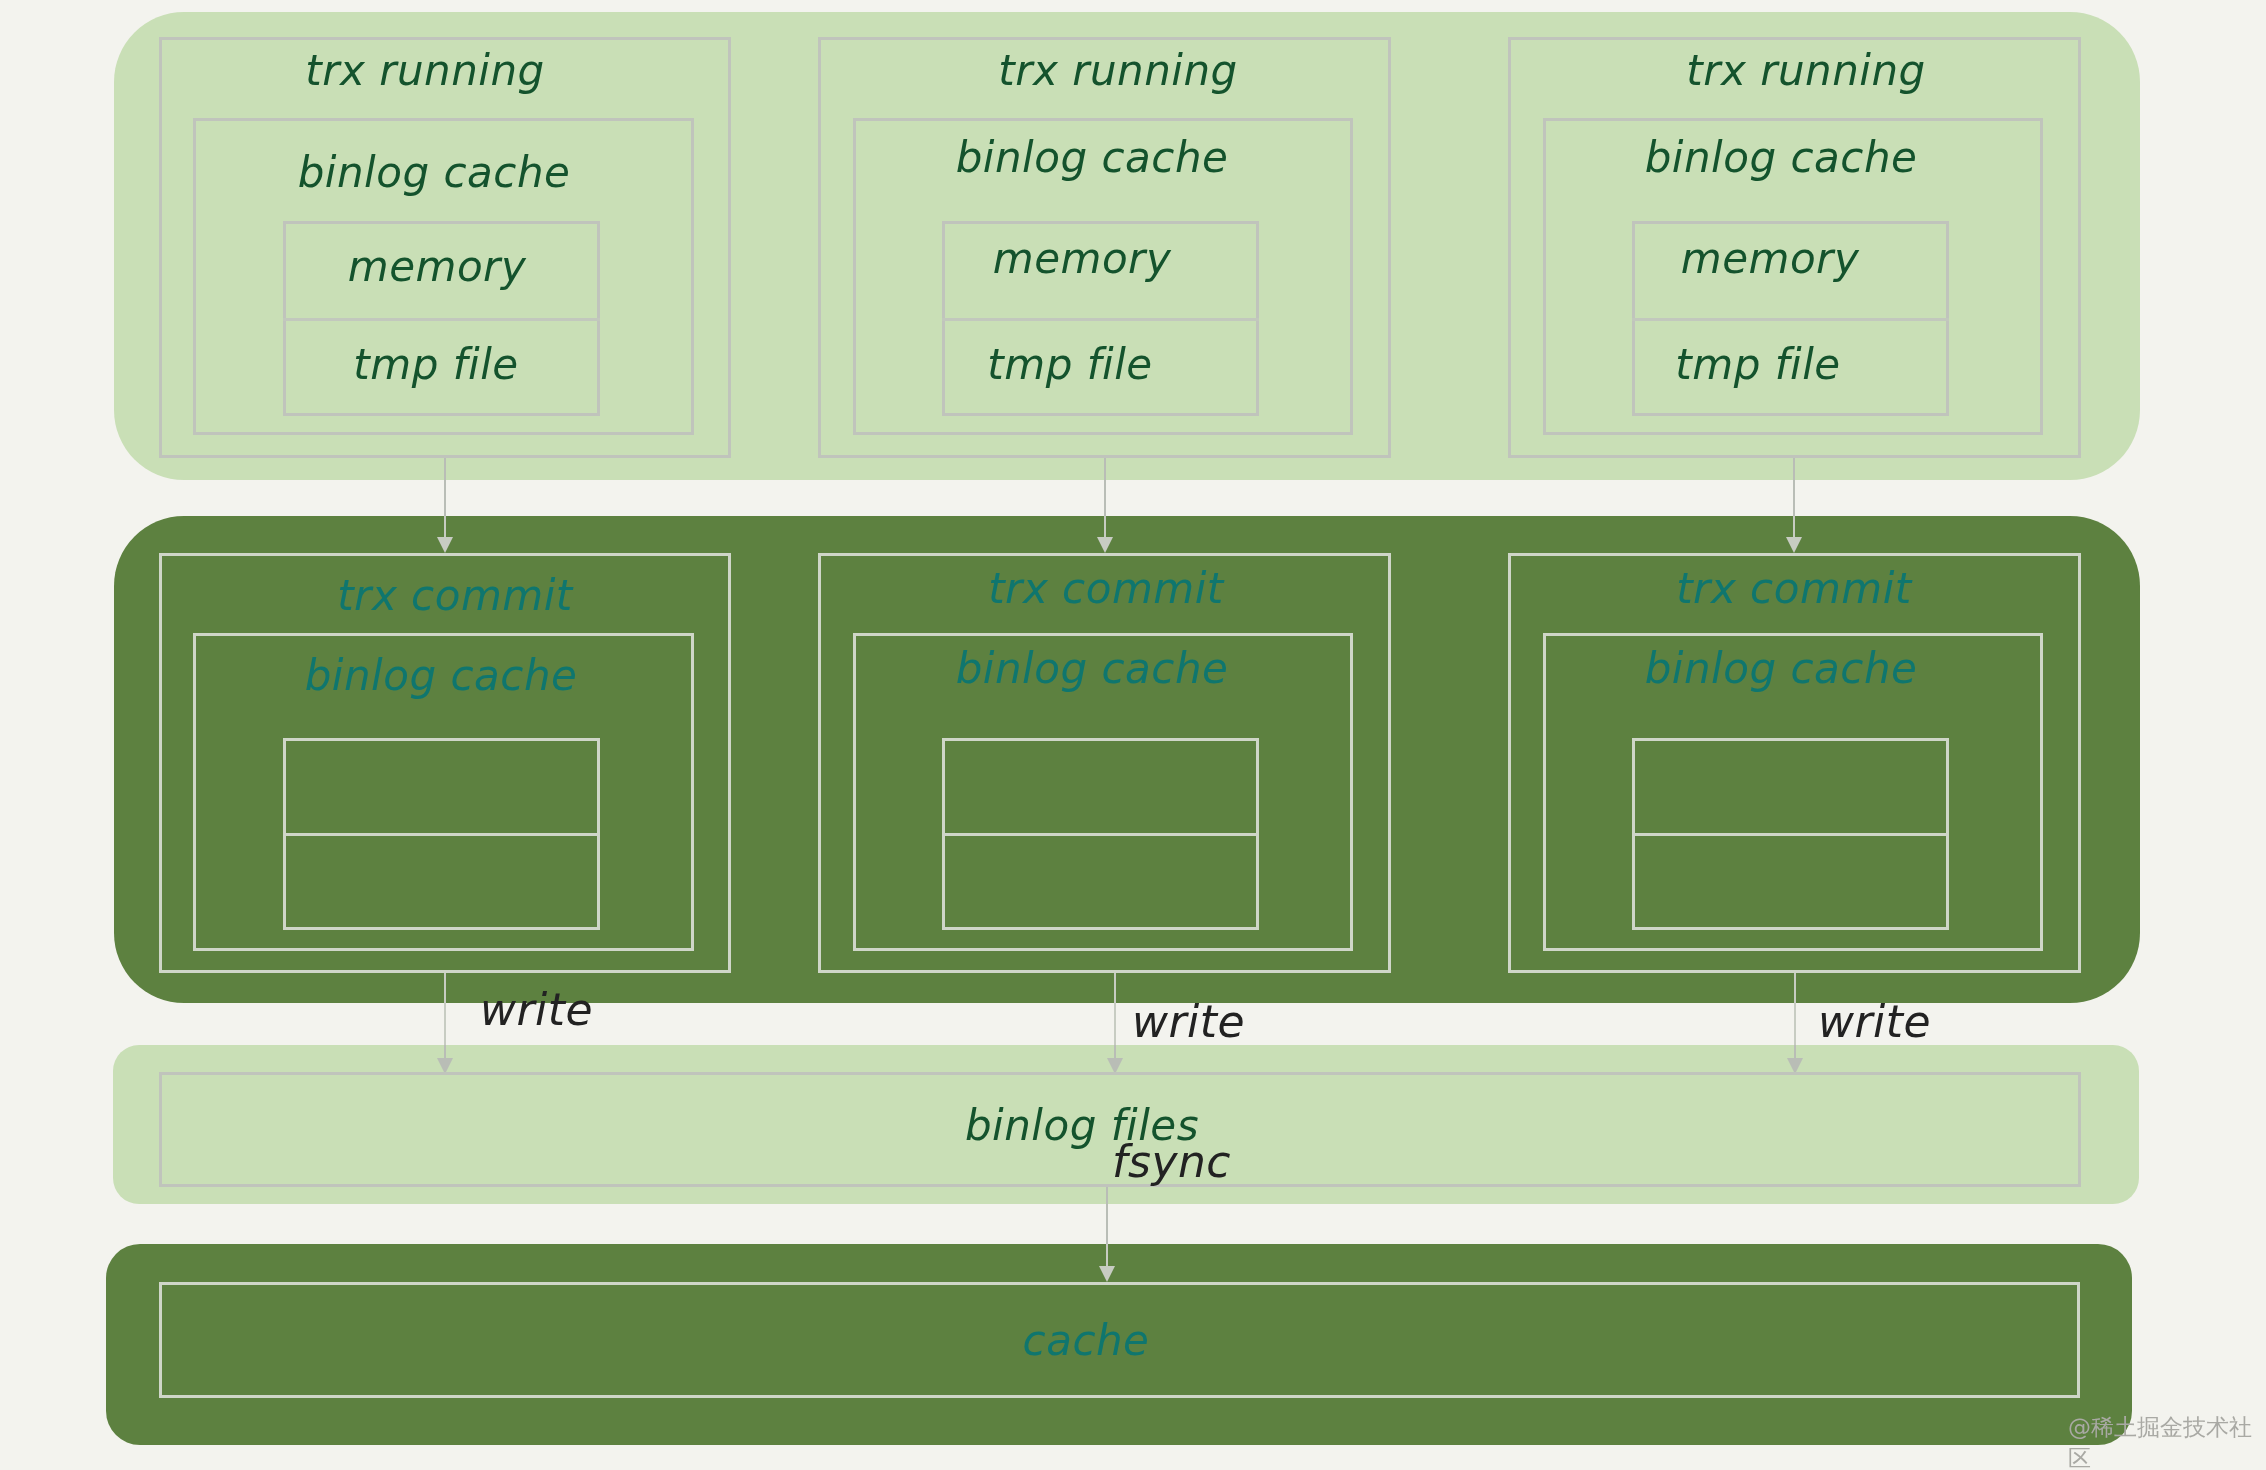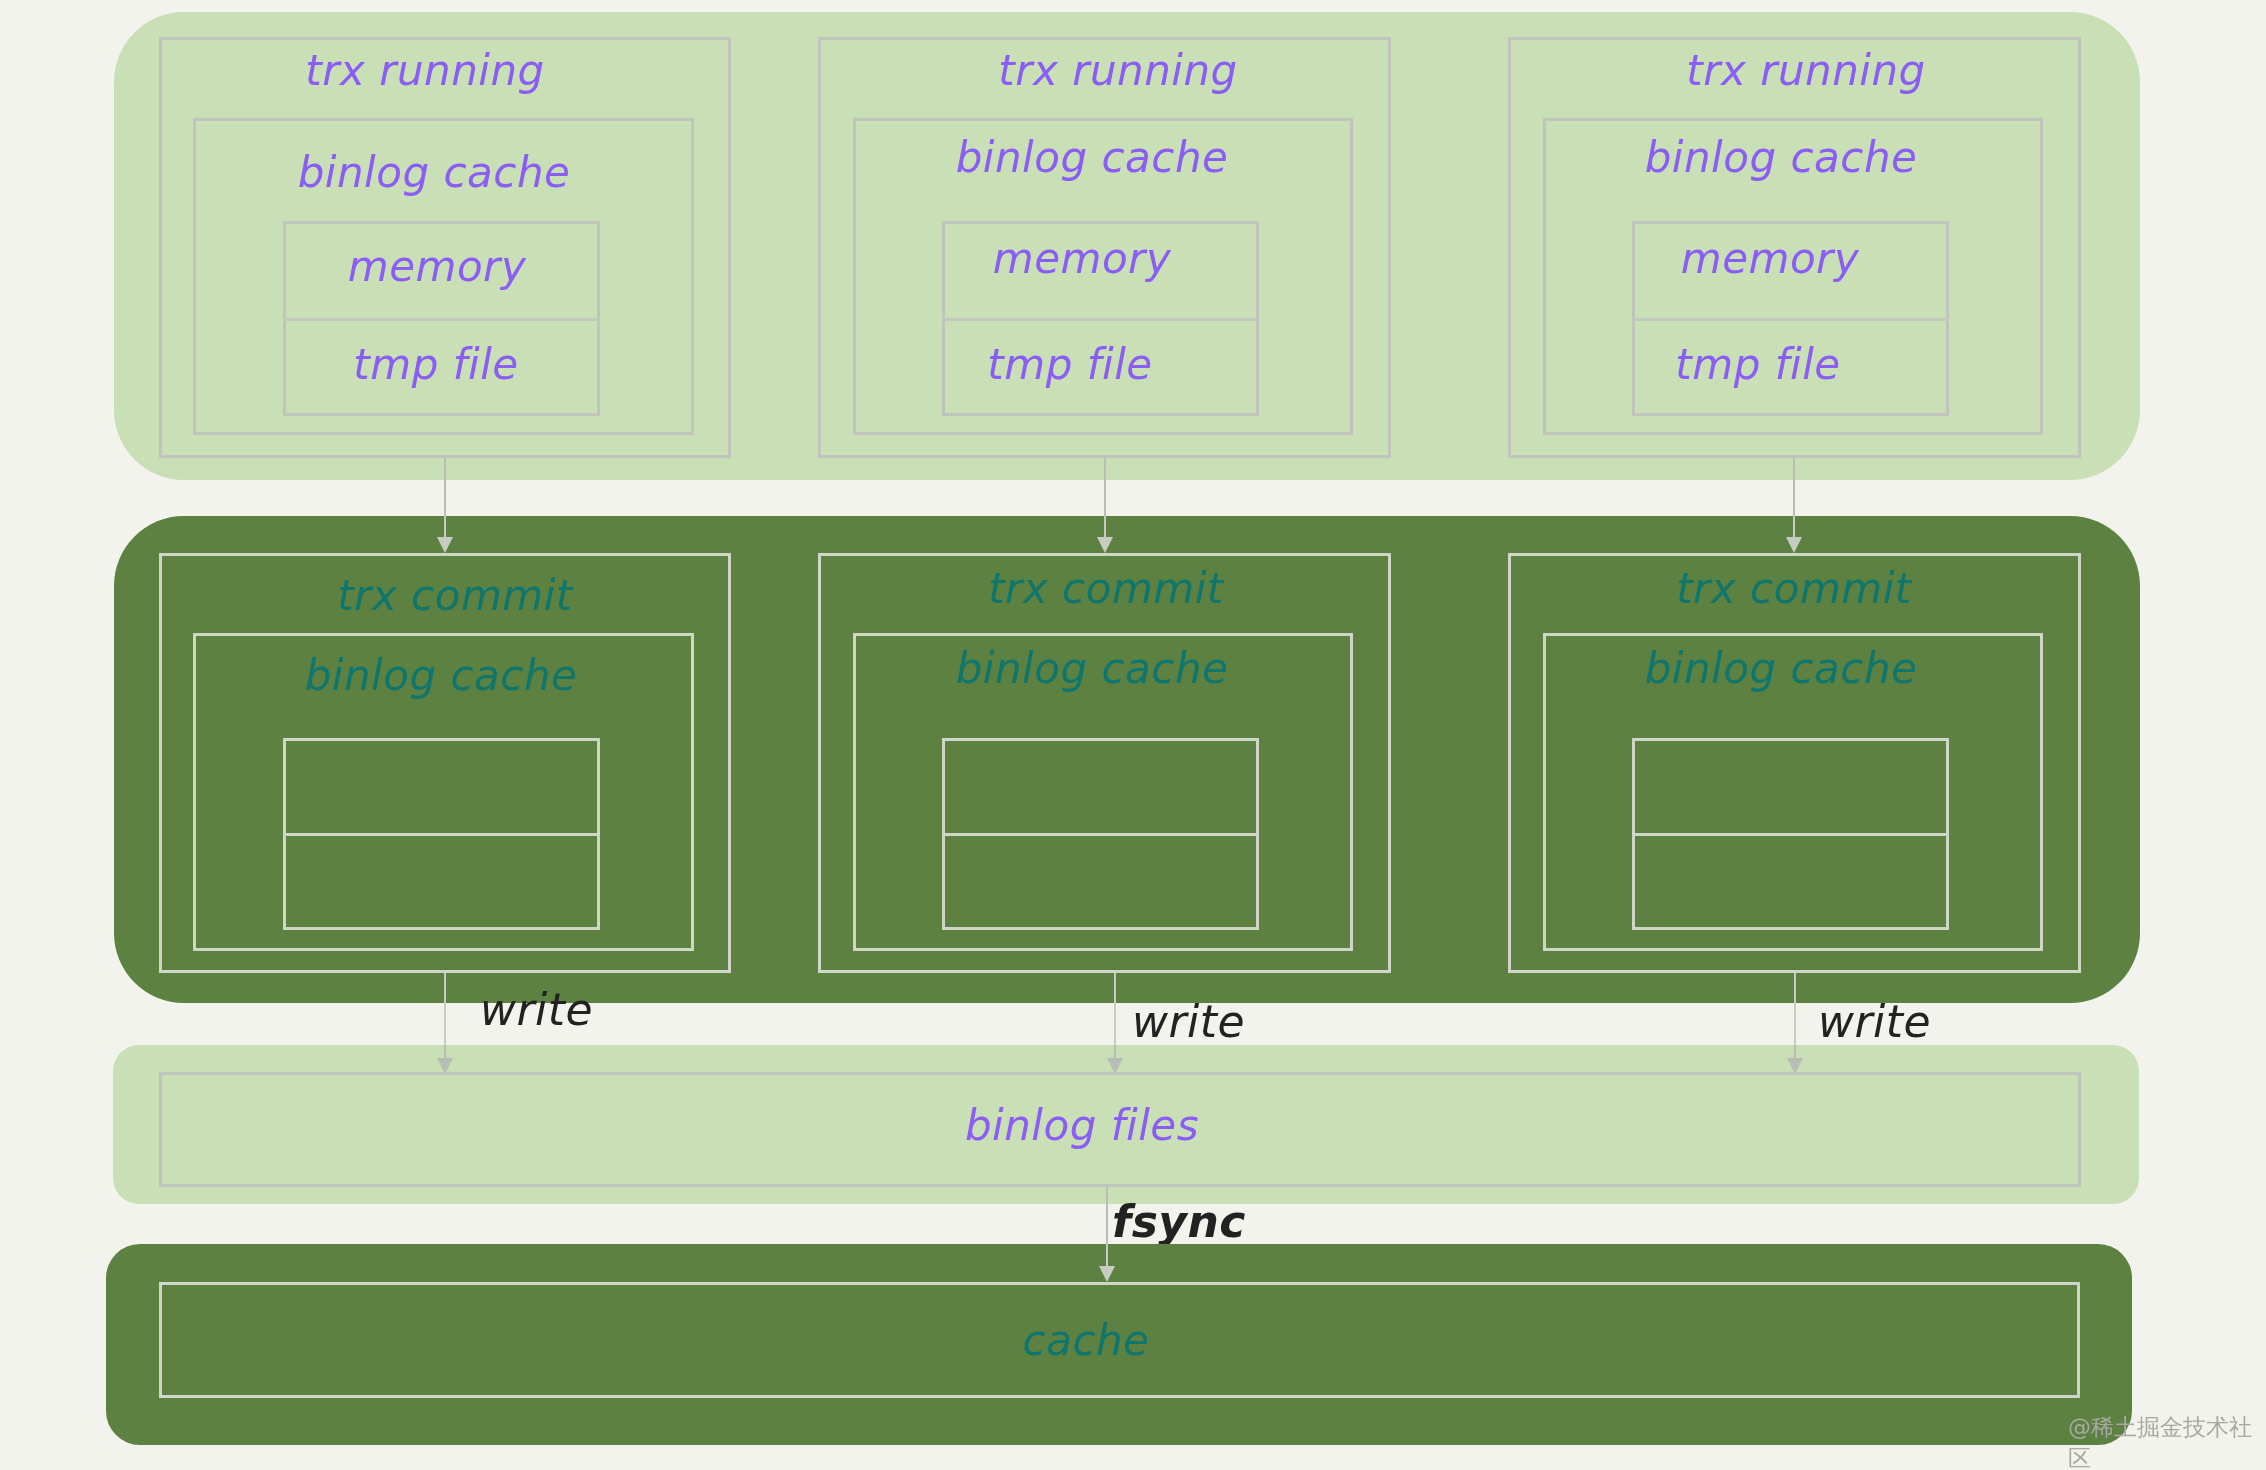--- a/index.html
+++ b/index.html
@@ -12,21 +12,21 @@
   .band-light { background: #c9dfb6; }
   .band-dark { background: #5d8140; }
   .box-light { border: 3px solid #c0c4bc; }
   .box-dark { border: 3px solid #cfd6c8; }
   .lbl {
     position: absolute; white-space: nowrap; text-align: center;
     font-family: "DejaVu Sans", sans-serif; font-style: italic;
     font-size: 42px; letter-spacing: 0.5px; line-height: 1;
     transform: translateX(-50%);
   }
-  .lbl-light { color: #8b5cf6; }
+  .lbl-light { color: #14532d; }
   .lbl-dark { color: #0f766e; }
   .lbl-black { color: #222; transform: none; text-align: left; font-size: 44px; }
   .vline { position: absolute; width: 2px; background: #b9bdb6; }
   .vline.on-dark { background: #c7ccc2; }
   .arrowhead {
     position: absolute; width: 0; height: 0;
     border-left: 8px solid transparent; border-right: 8px solid transparent;
     border-top: 16px solid #b9bdb6; transform: translateX(-50%);
   }
   .arrowhead.on-dark { border-top-color: #c7ccc2; }
@@ -119,21 +119,21 @@
 <div class="arrowhead" style="left:445px; top:1058px;"></div>
 <div class="vline" style="left:1114px; top:1045px; height:22px;"></div>
 <div class="arrowhead" style="left:1115px; top:1058px;"></div>
 <div class="vline" style="left:1794px; top:1045px; height:22px;"></div>
 <div class="arrowhead" style="left:1795px; top:1058px;"></div>
 
 <div class="abs box-light" style="left:159px; top:1072px; width:1922px; height:115px;"></div>
 <div class="lbl lbl-light" style="left:1082px; top:1105px;">binlog files</div>
 
 <div class="vline" style="left:1106px; top:1187px; height:90px;"></div>
-<div class="lbl lbl-black" style="left:1112px; top:1200px;font-weight:bold;">fsync</div>
+<div class="lbl lbl-black" style="left:1112px; top:1140px;">fsync</div>
 
 <div class="abs band-dark" style="left:106px; top:1244px; width:2026px; height:201px; border-radius:34px;"></div>
 <div class="vline on-dark" style="left:1106px; top:1244px; height:30px;"></div>
 <div class="arrowhead on-dark" style="left:1107px; top:1266px;"></div>
 <div class="abs box-dark" style="left:159px; top:1282px; width:1921px; height:116px;"></div>
 <div class="lbl lbl-dark" style="left:1086px; top:1320px;">cache</div>
 
 <div class="watermark">@稀土掘金技术社区</div>
 
 </body></html>

